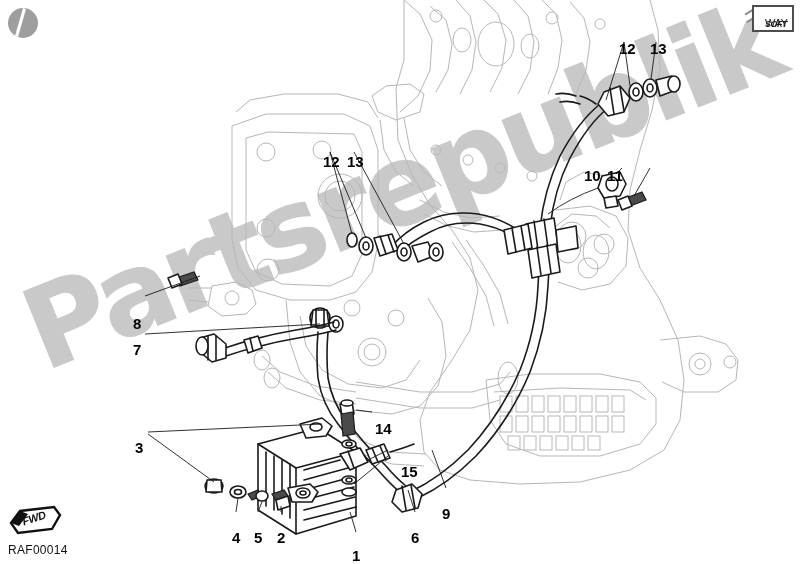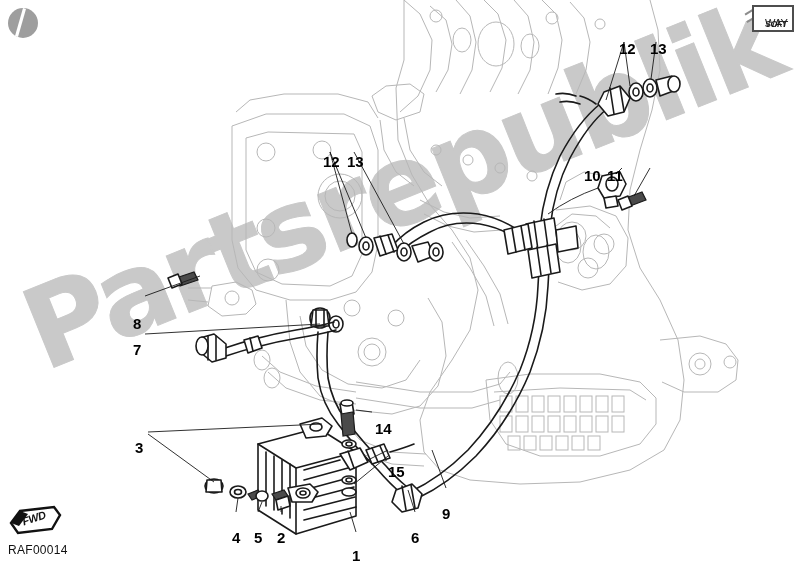--- a/index.html
+++ b/index.html
@@ -390,21 +390,21 @@
   <div class="callout" style="left:619px;top:25px;">12</div>
   <div class="callout" style="left:650px;top:25px;">13</div>
   <div class="callout" style="left:323px;top:138px;">12</div>
   <div class="callout" style="left:347px;top:138px;">13</div>
   <div class="callout" style="left:584px;top:152px;">10</div>
   <div class="callout" style="left:607px;top:152px;">11</div>
   <div class="callout" style="left:133px;top:300px;">8</div>
   <div class="callout" style="left:133px;top:326px;">7</div>
   <div class="callout" style="left:135px;top:424px;">3</div>
   <div class="callout" style="left:375px;top:405px;">14</div>
-  <div class="callout" style="left:388px;top:448px;">15</div>
+  <div class="callout" style="left:401px;top:448px;">15</div>
   <div class="callout" style="left:232px;top:514px;">4</div>
   <div class="callout" style="left:254px;top:514px;">5</div>
   <div class="callout" style="left:277px;top:514px;">2</div>
   <div class="callout" style="left:352px;top:532px;">1</div>
   <div class="callout" style="left:411px;top:514px;">6</div>
   <div class="callout" style="left:442px;top:490px;">9</div>
 
   <svg id="disc-logo" viewBox="0 0 34 34">
     <circle cx="17" cy="17" r="15" fill="#9e9e9e"></circle>
     <path d="M20 3 L12 31 L9 30 L17 2 Z" fill="#ffffff"></path>

